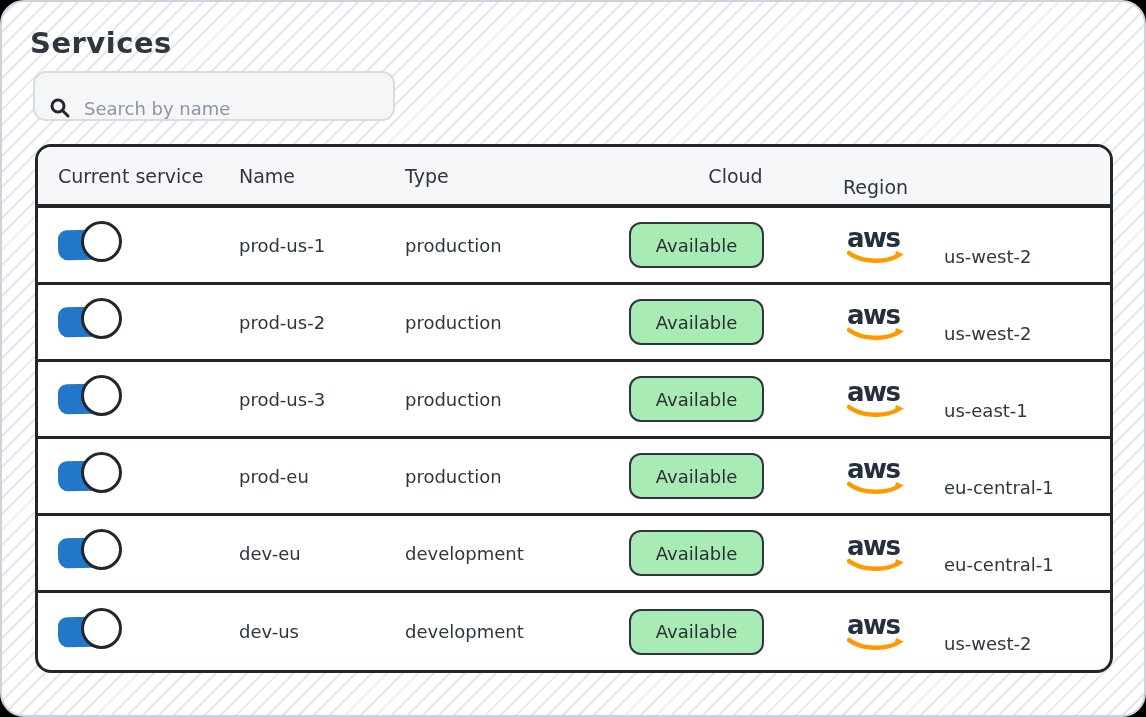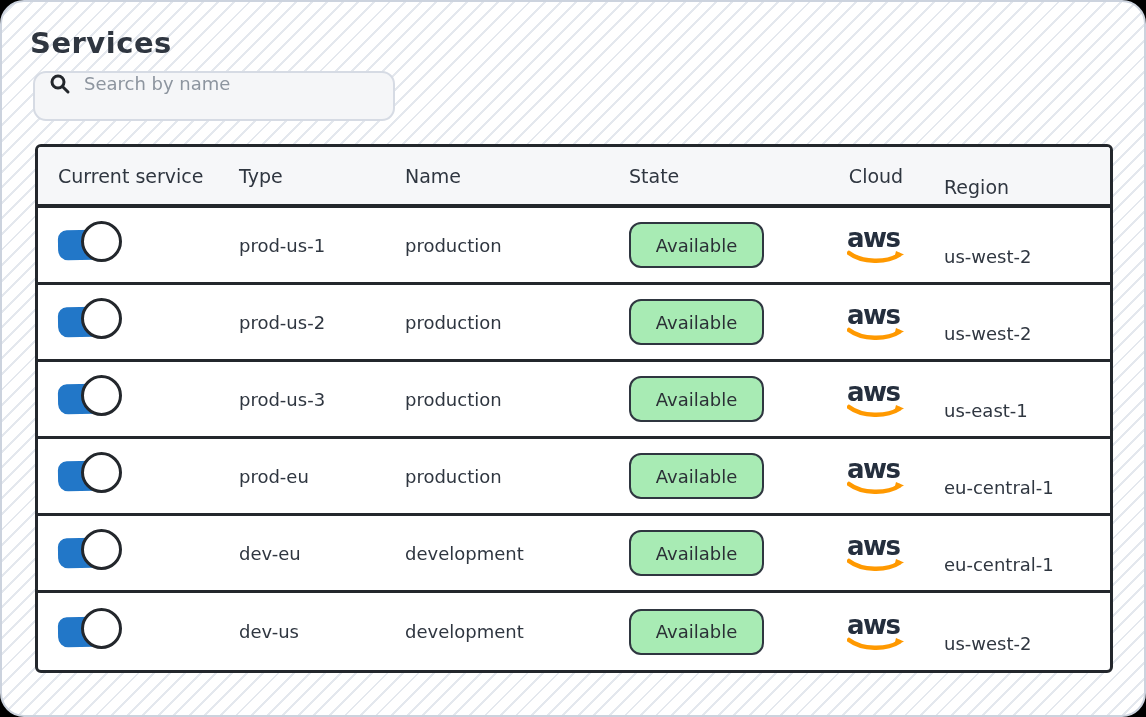--- a/index.html
+++ b/index.html
@@ -15,32 +15,32 @@
   }
 
   .page-title {
     position: absolute; left: 28px; top: 24px;
     font-size: 29px; font-weight: 600; letter-spacing: 0.5px; color: #2f3640;
   }
 
   .search-box {
     position: absolute; left: 31px; top: 69px; width: 362px; height: 50px;
     background: #f5f6f8; border: 2px solid #d6dbe4; border-radius: 13px;
-    display: flex; align-items: flex-start; padding: 0 14px; gap: 13px;
+    display: flex; align-items: flex-end; padding: 0 14px; gap: 13px;
   }
   .search-box svg { flex: 0 0 auto; }
   .search-input {
     flex: 1; border: none; outline: none; background: transparent;
     font-family: "DejaVu Sans", sans-serif; font-size: 18px; color: #2f3640;
   }
   .search-input::placeholder { color: #8d959f; }
 
   .services-table {
     position: absolute; left: 33px; top: 142px; width: 1078px;
-    background: #ffffff; border: 3px solid #23272c; border-radius: 6px;
+    background: #ffffff; border: 3px solid #23272c; border-radius: 16px;
     overflow: hidden;
   }
   .grid-row {
     display: grid;
     grid-template-columns: 181px 166px 224px 180px 101px 1fr;
     align-items: center;
     padding-left: 20px;
   }
   .table-header {
     height: 61px; background: #f6f7f9; border-bottom: 4px solid #23272c;
@@ -91,23 +91,22 @@
       <circle cx="9" cy="9" r="6" fill="none" stroke="#23272c" stroke-width="3"></circle>
       <line x1="13.7" y1="13.7" x2="19" y2="19" stroke="#23272c" stroke-width="3" stroke-linecap="round"></line>
     </svg>
     <input class="search-input" type="text" placeholder="Search by name" style="">
   </div>
 
   <div class="services-table">
 
     <div class="grid-row table-header">
       <div>Current service</div>
+      <div>Name</div>
       <div>Type</div>
-      <div>Name</div>
-      <div>State</div>
       <div class="cell-cloud">Cloud</div>
       <div class="hdr-region">Region</div>
     </div>
 
     <div class="grid-row table-row">
       <div>
           <div class="toggle">
             <div class="toggle-track"></div>
             <div class="toggle-knob"></div>
           </div>

